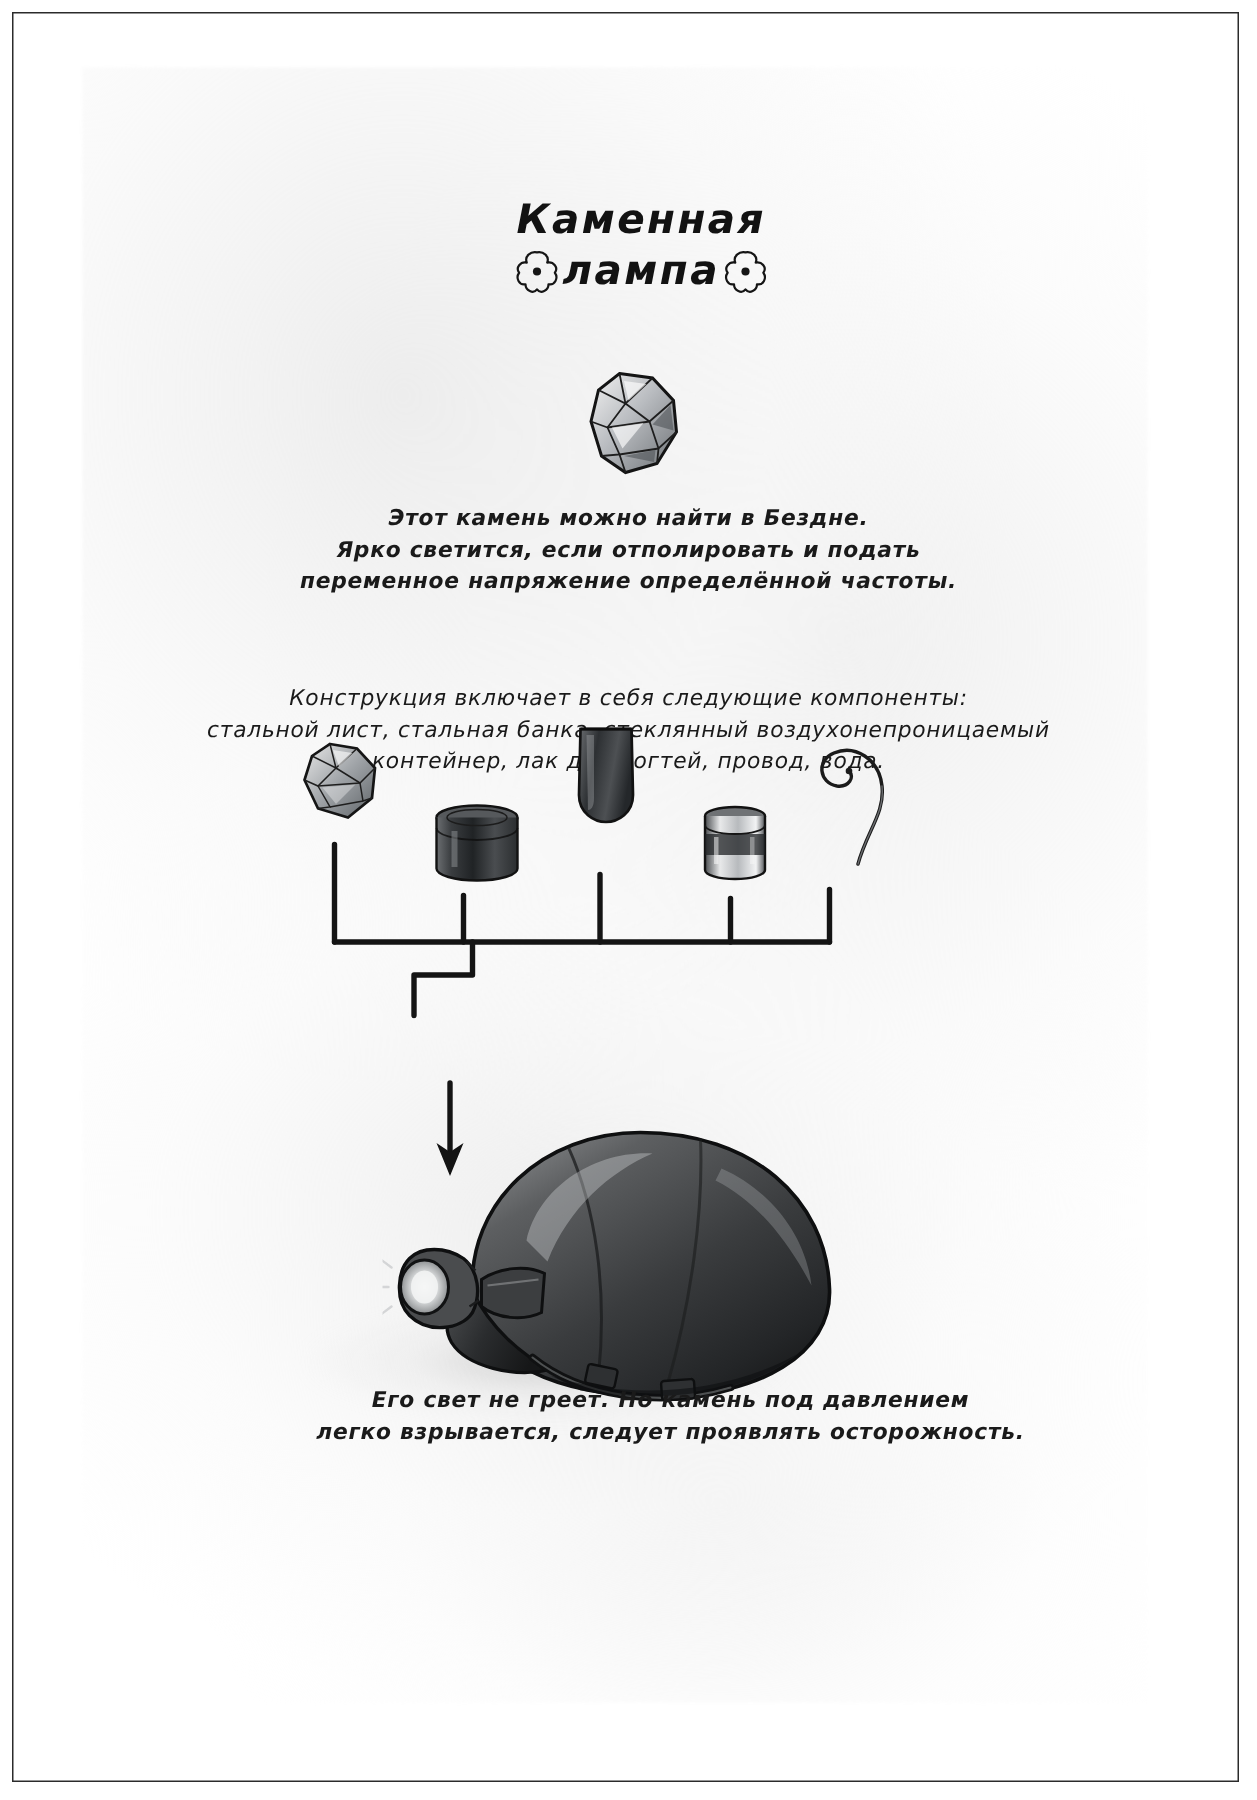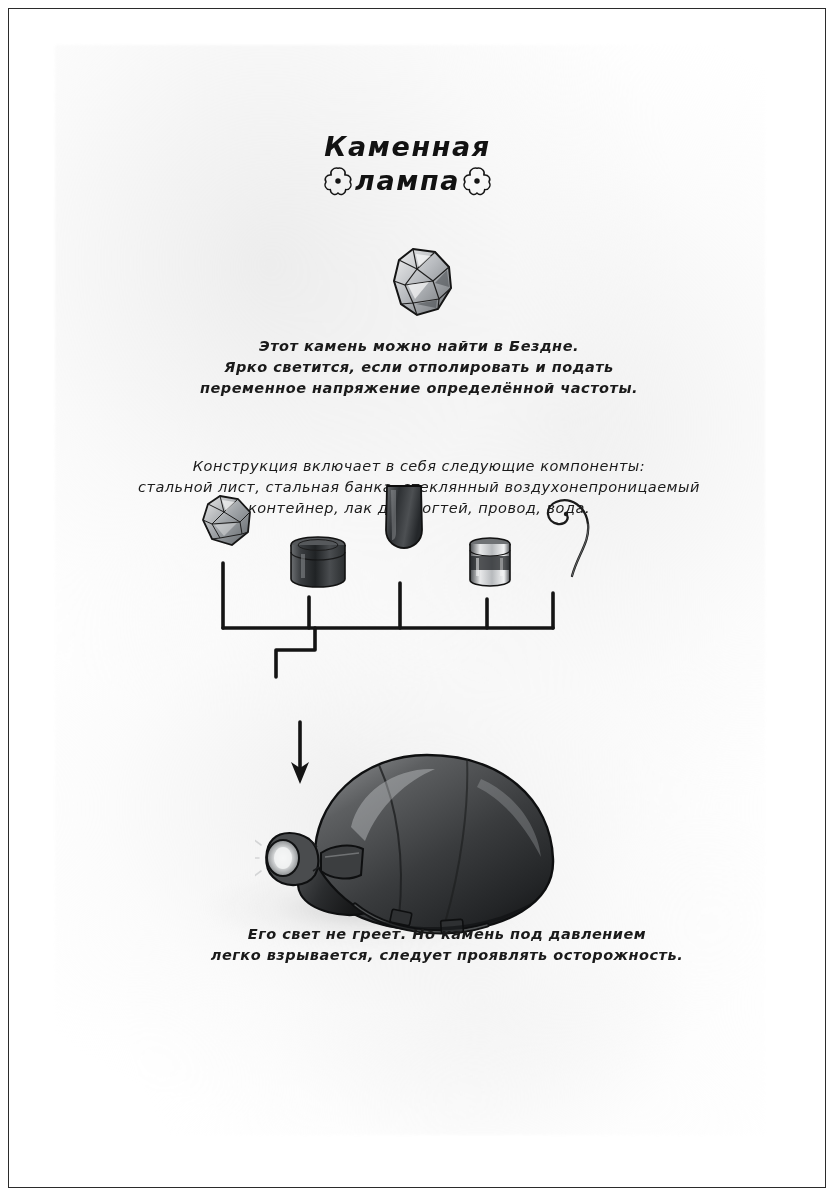--- a/index.html
+++ b/index.html
@@ -44,20 +44,21 @@
       radial-gradient(ellipse 50% 25% at 60% 88%, rgba(240,240,240,0.85) 0%, rgba(250,250,250,0.4) 60%, rgba(255,255,255,0) 100%);
     filter: blur(1px);
   }
 
   
   .title-block {
     position: absolute;
     left: 0; top: 130px;
     width: 815px;
     text-align: center;
+    padding-left: 20px;
   }
   .title-line {
     font-size: 27px;
     font-weight: 700;
     font-style: italic;
     letter-spacing: 1.6px;
     color: #121212;
     line-height: 34px;
     font-family: "DejaVu Sans", sans-serif;
   }

